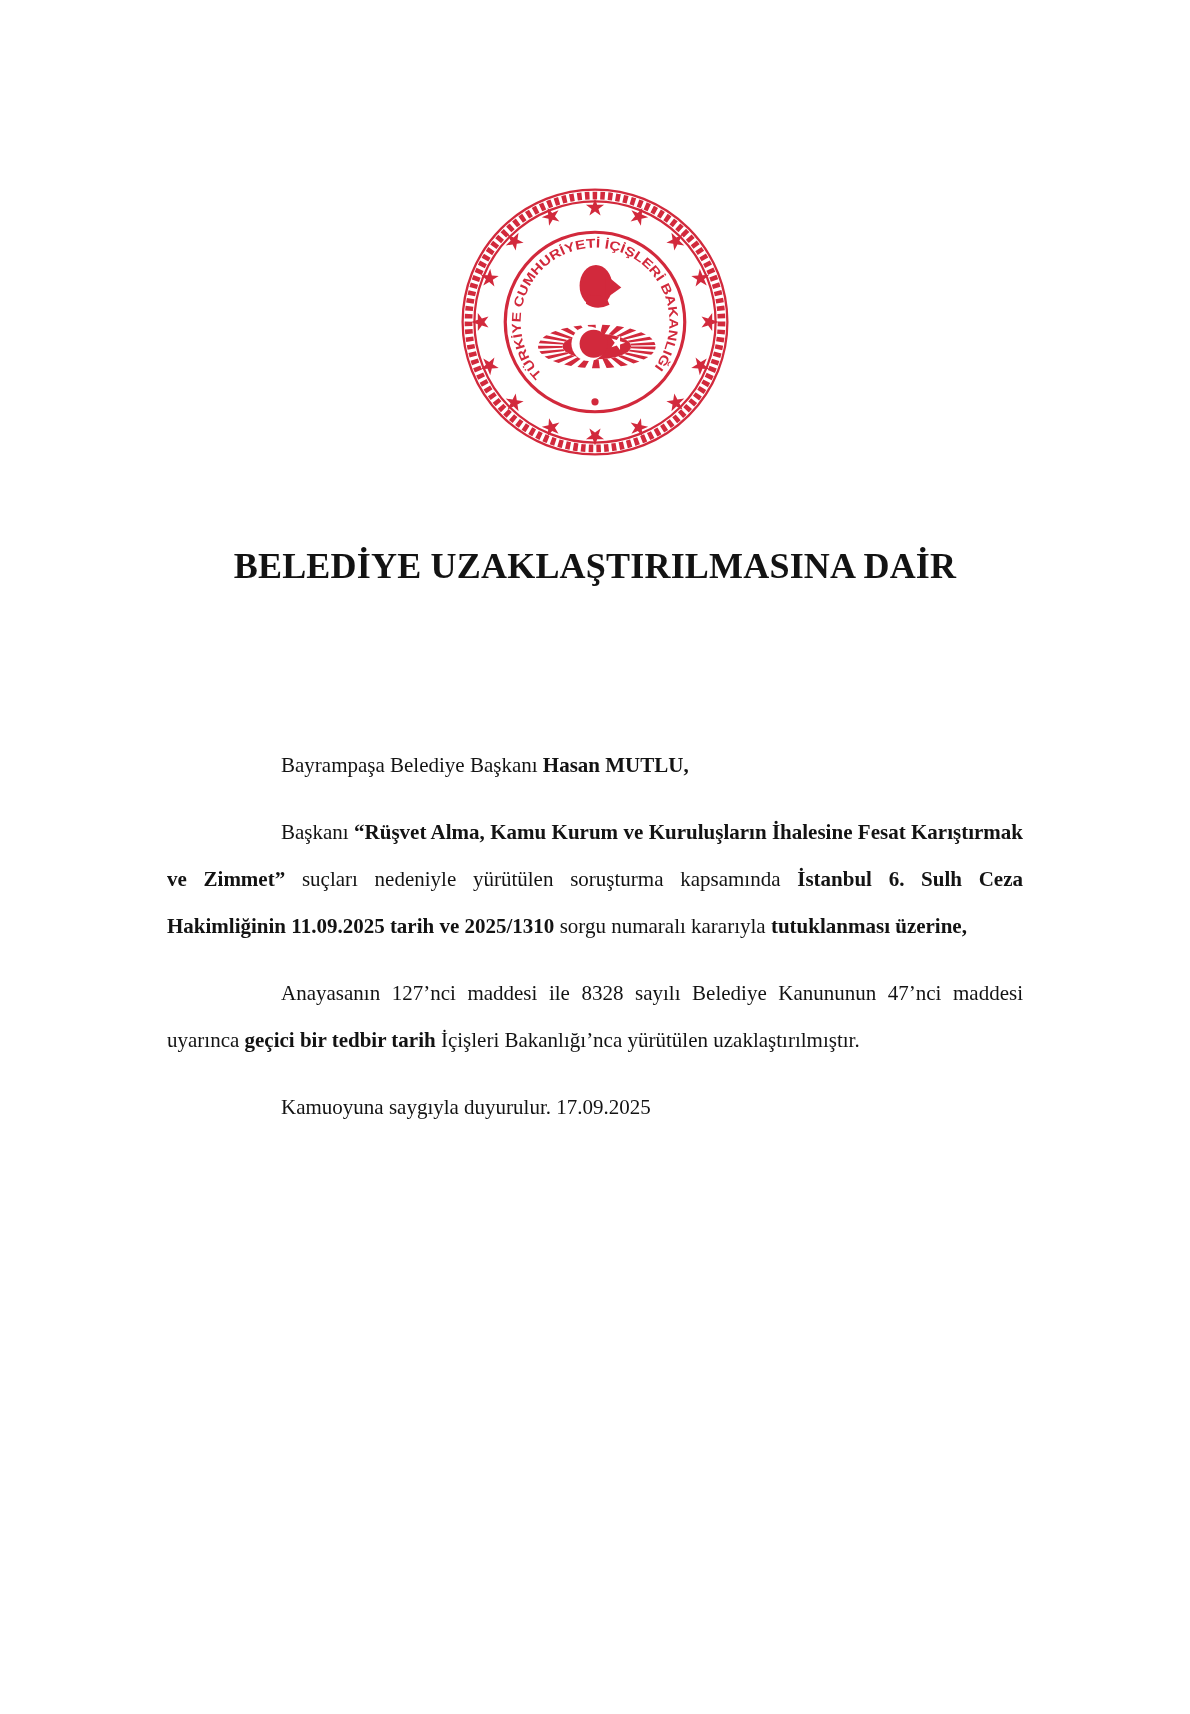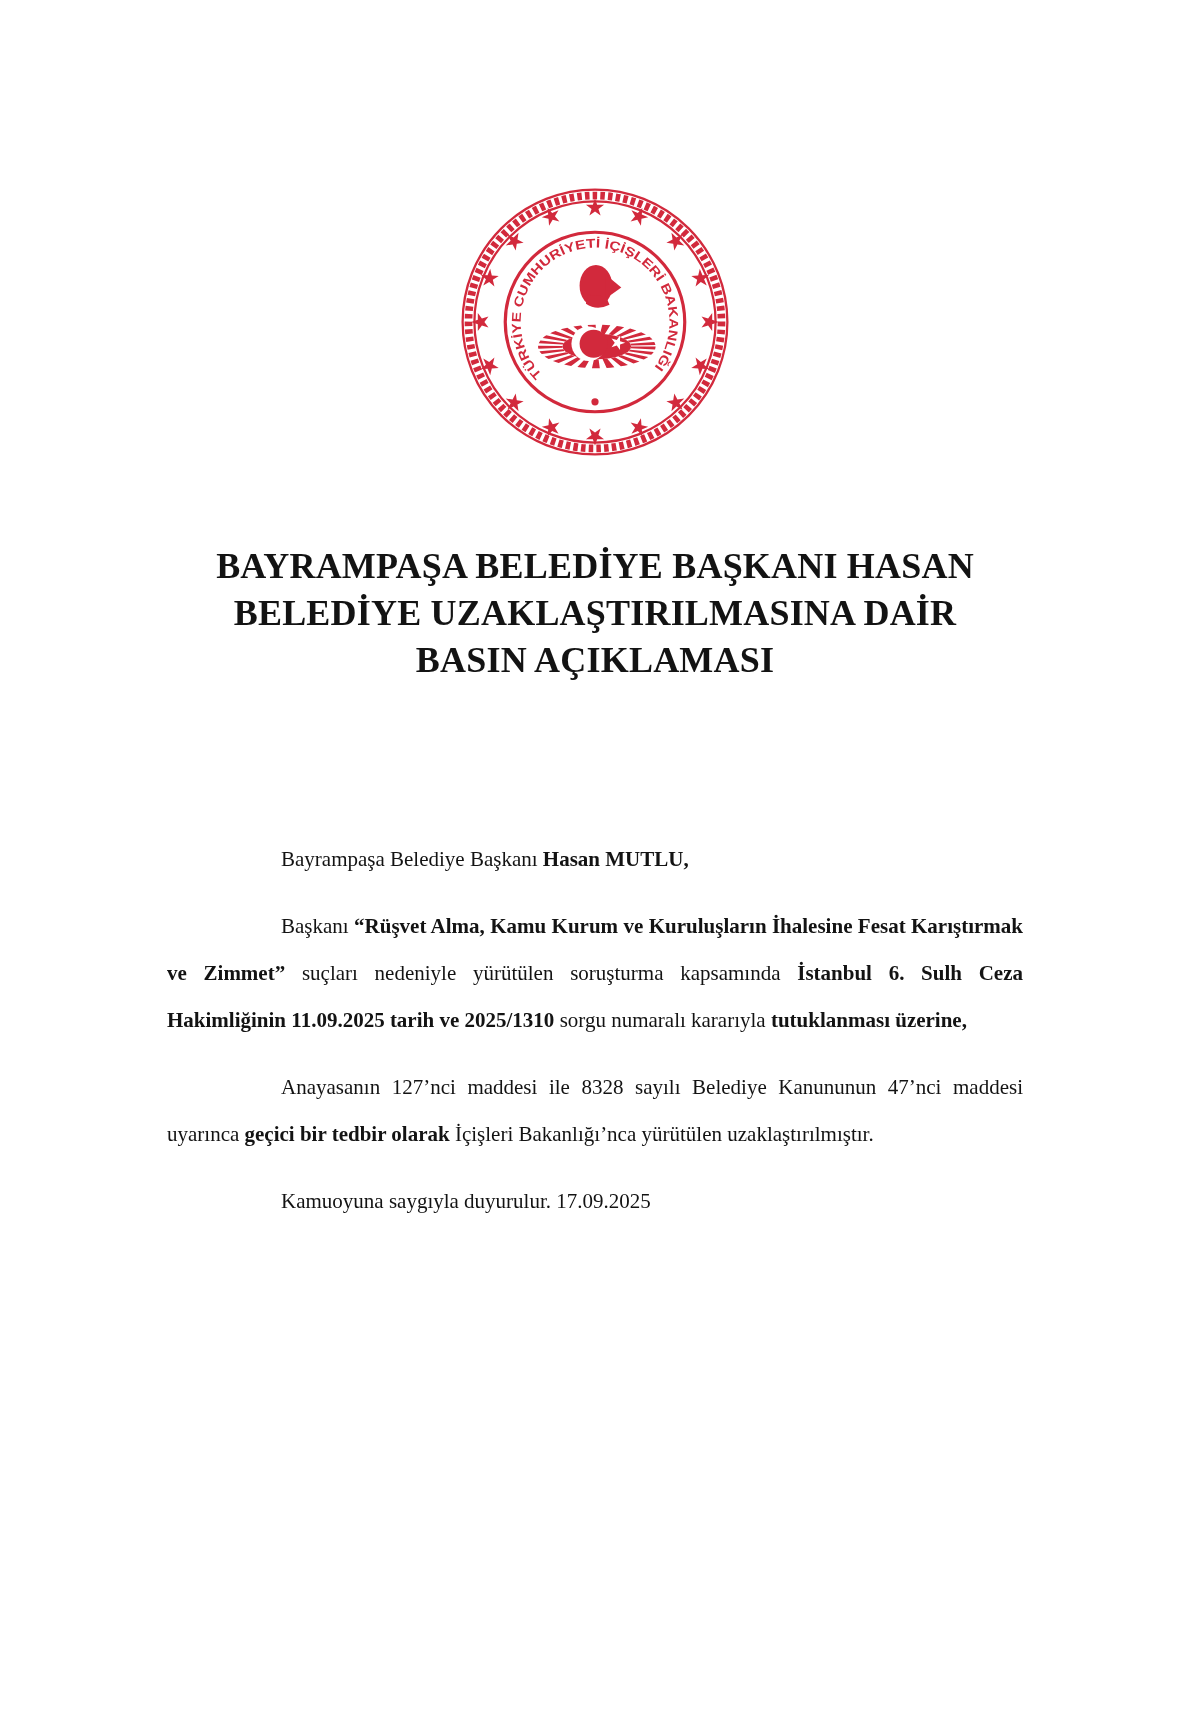--- a/index.html
+++ b/index.html
@@ -113,25 +113,23 @@
         <g>
           <circle cx="-9" cy="-3" r="19" fill="#ffffff"></circle>
           <circle cx="-3.5" cy="-3" r="15.5" fill="var(--seal-red)"></circle>
           <use href="#st" transform="translate(23,-4) rotate(90) scale(0.8)" fill="#ffffff"></use>
         </g>
       </g>
     </svg>
   </div>
 
   <h1 class="doc-title">
-      <div class="title-line">BAYRAMPAŞA BELEDİYE BAŞKANI HASAN</div>
       <div class="title-line">BELEDİYE UZAKLAŞTIRILMASINA DAİR</div>
-      <div class="title-line">BASIN AÇIKLAMASI</div>
     </h1>
 
   <div class="doc-body">
       <p><span>Bayrampaşa Belediye Başkanı </span><b>Hasan MUTLU,</b></p>
       <p><span>Başkanı </span><b>“Rüşvet Alma, Kamu Kurum ve Kuruluşların İhalesine Fesat Karıştırmak ve Zimmet”</b><span> suçları nedeniyle yürütülen soruşturma kapsamında </span><b>İstanbul 6. Sulh Ceza Hakimliğinin 11.09.2025 tarih ve 2025/1310</b><span> sorgu numaralı kararıyla </span><b>tutuklanması üzerine,</b></p>
-      <p><span>Anayasanın 127’nci maddesi ile 8328 sayılı Belediye Kanununun 47’nci maddesi uyarınca </span><b>geçici bir tedbir olarak</b><span> İçişleri Bakanlığı’nca yürütülen uzaklaştırılmıştır.</span></p>
+      <p><span>Anayasanın 127’nci maddesi ile 8328 sayılı Belediye Kanununun 47’nci maddesi uyarınca </span><b>geçici bir tedbir tarih</b><span> İçişleri Bakanlığı’nca yürütülen uzaklaştırılmıştır.</span></p>
       <p><span>Kamuoyuna saygıyla duyurulur. 17.09.2025</span></p>
     </div>
 
 </div>
 
 </body></html>

